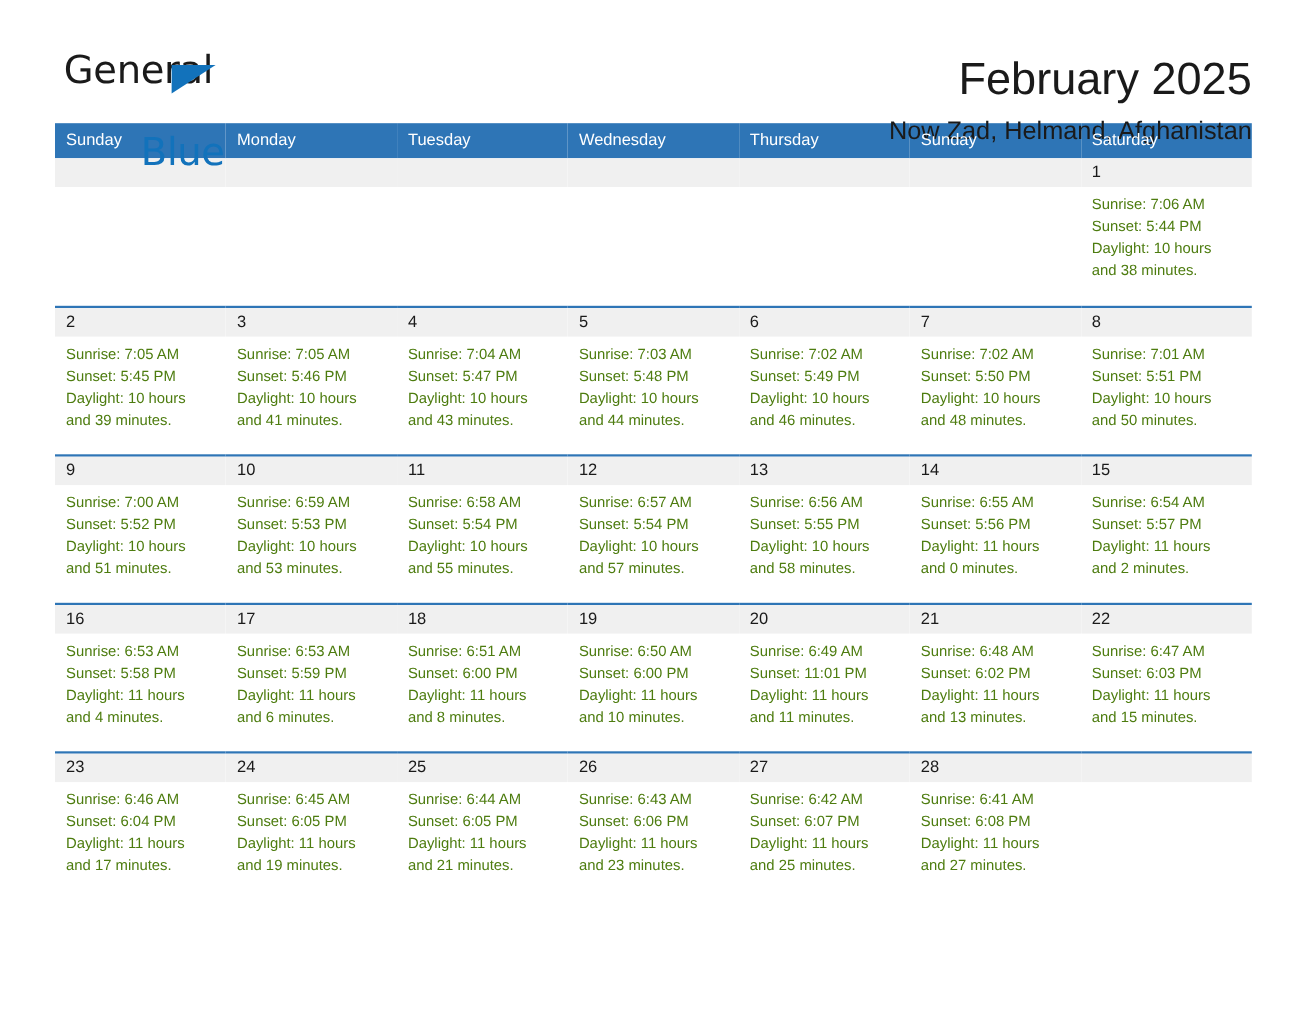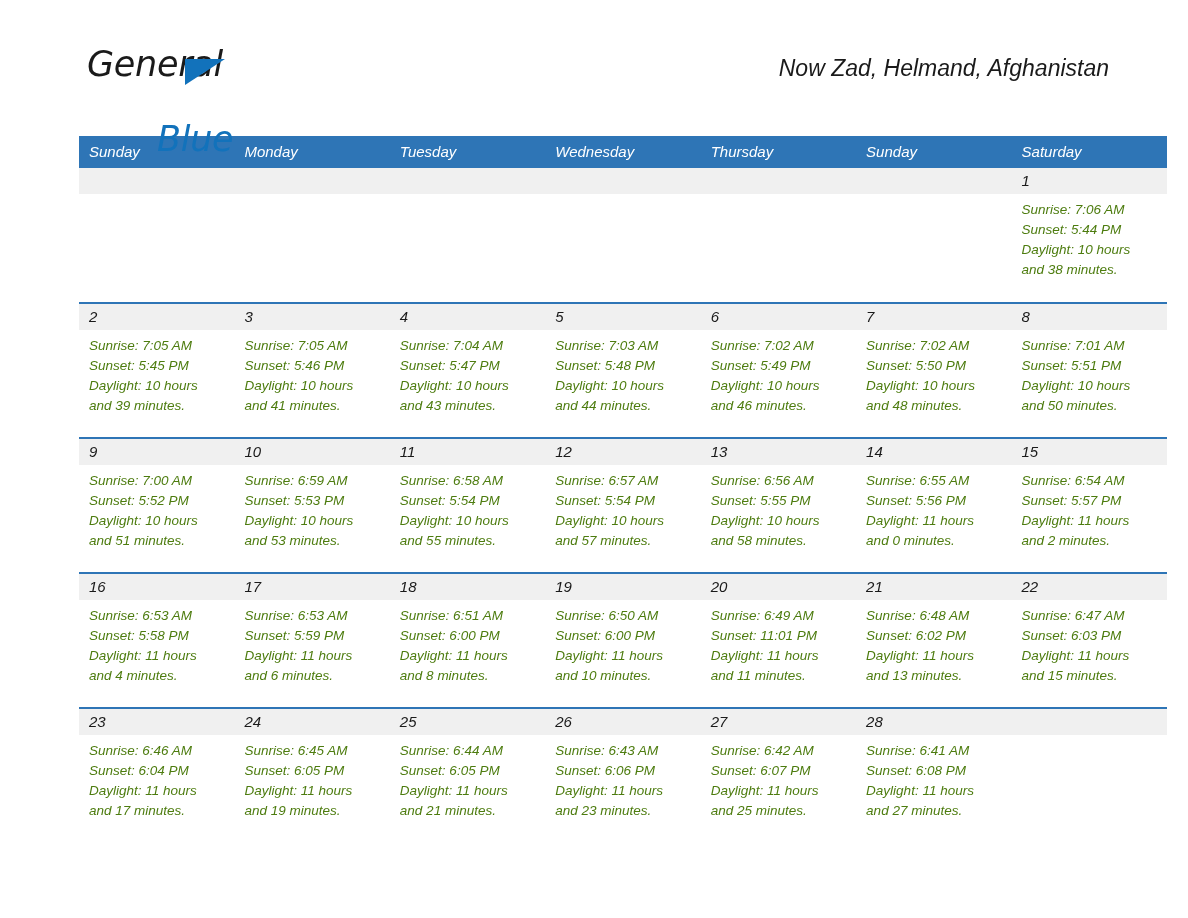--- a/index.html
+++ b/index.html
@@ -14,22 +14,21 @@
     background: #ffffff;
     font-family: "Liberation Sans", sans-serif;
     color: #1a1a1a;
     overflow: hidden;
   }
 
   .page {
     position: relative;
     width: 1188px;
     height: 864px;
-    padding: 0 79px;
-    font-style: italic;
+    padding: 0 50px;
   }
 
   
   .header {
     display: flex;
     align-items: flex-start;
     justify-content: space-between;
     padding-top: 44px;
     height: 112px;
   }
@@ -92,21 +91,20 @@
     color: #1a1a1a;
     margin: 6px 0 0 0;
     text-align: center;
   }
 
   
   .calendar {
     width: 1088px;
     border-collapse: collapse;
     table-layout: fixed;
-    margin-top: 24px;
   }
 
   .calendar th {
     background: #2e75b6;
     color: #ffffff;
     font-size: 15px;
     font-weight: 400;
     text-align: left;
     padding: 7px 0 8px 10px;
     height: 30px;
@@ -153,20 +151,21 @@
 
   <div class="header">
 
     <div class="brand">
       <span class="brand-general">General</span>
       <span class="brand-tri"></span>
       <span class="brand-blue">Blue</span>
     </div>
 
     <div class="titles">
+      <h1 class="cal-title">February 2025</h1>
       <div class="cal-subtitle">Now Zad, Helmand, Afghanistan</div>
     </div>
 
   </div>
 
   <table class="calendar">
     <thead>
       <tr id="header-row">
         <th>Sunday</th>
         <th>Monday</th>

